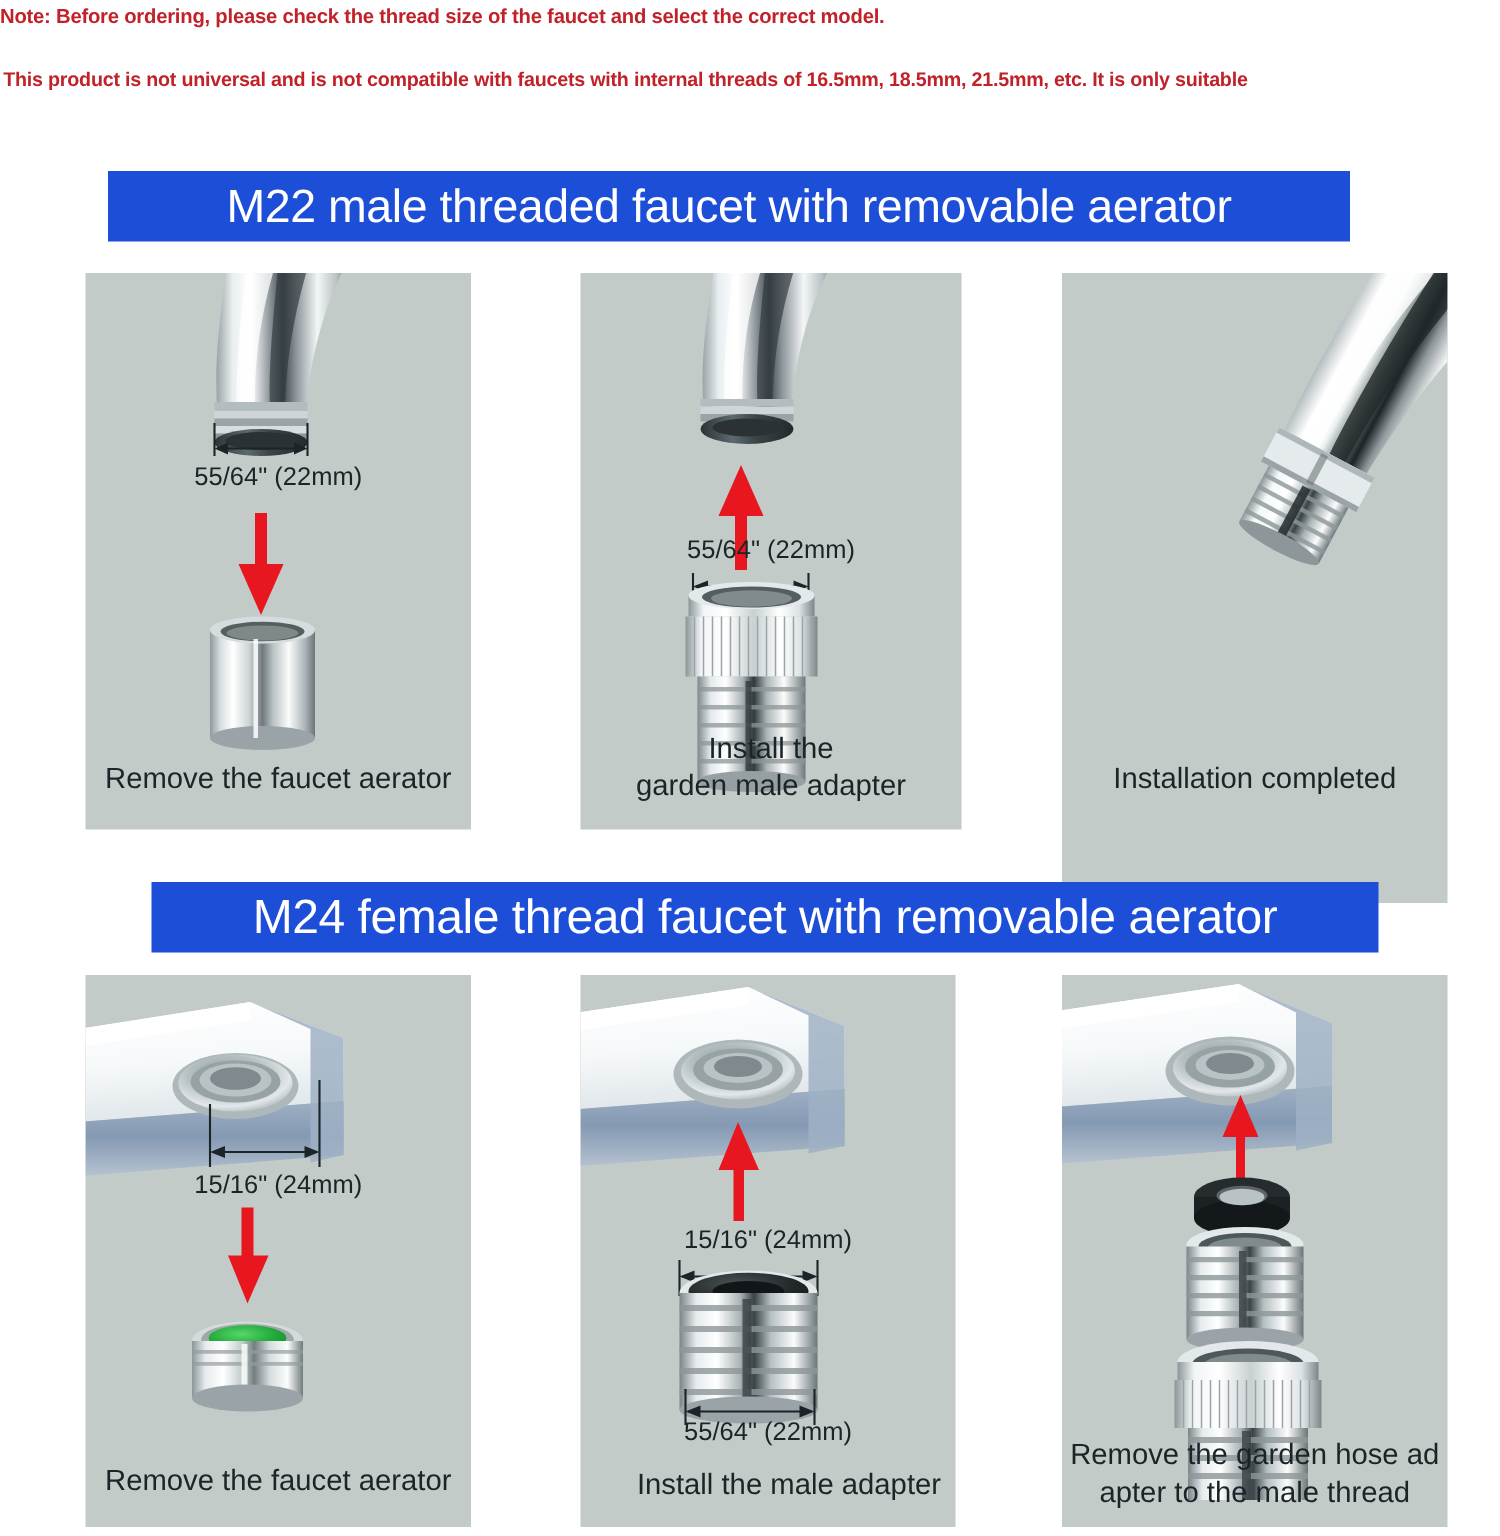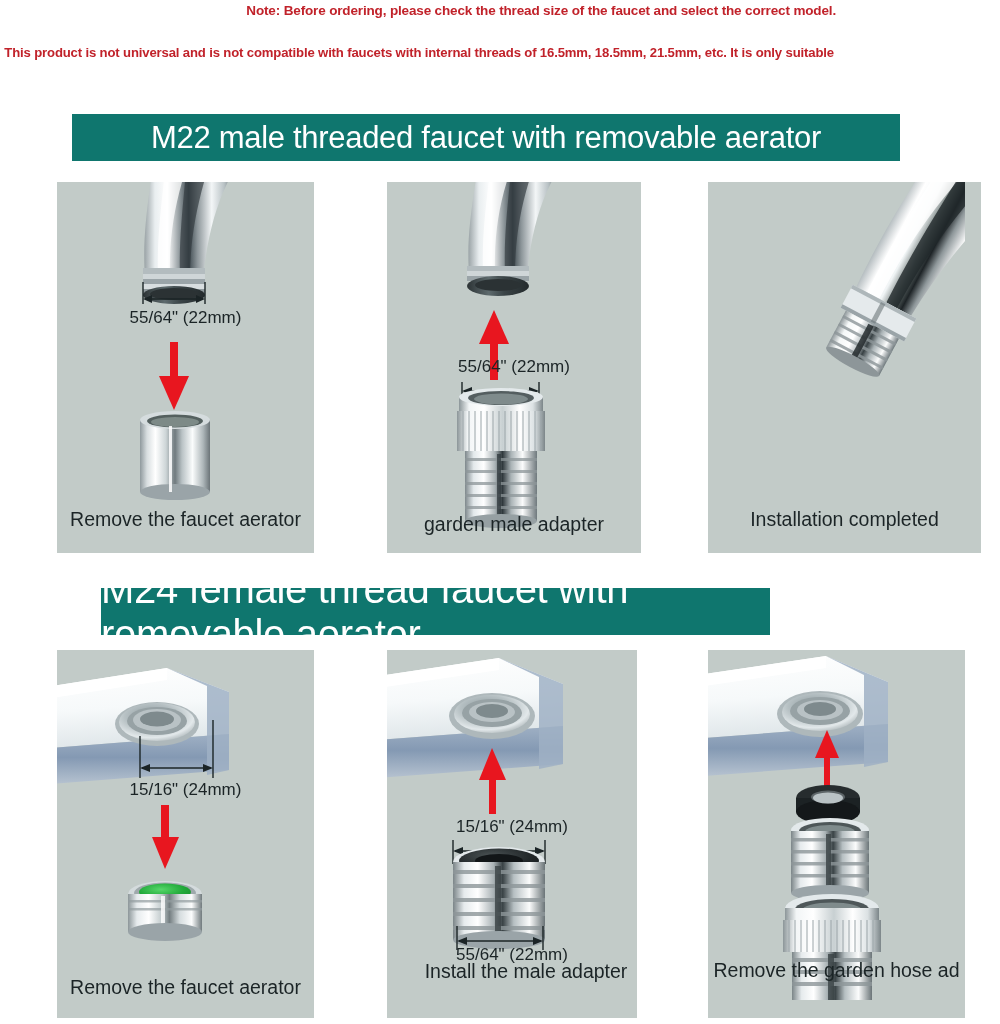--- a/index.html
+++ b/index.html
@@ -7,57 +7,58 @@
     width:1000px;height:1024px;
     background:#ffffff;
     font-family:"Liberation Sans", sans-serif;
     overflow:hidden;
     position:relative;
   }
 
   
   .note-block{
     position:absolute;left:0;top:0;width:836px;height:112px;
-    text-align:right;
+    text-align:left;
+    padding-left:32px;
   }
   .note-line{
     color:#c1222a;
     font-weight:bold;
     font-size:13.5px;
     letter-spacing:-0.15px;
     white-space:nowrap;
     font-family:"Liberation Sans", sans-serif;
   }
   .note-line.l1{position:absolute;left:0;right:0;top:3px;}
   .note-line.l2{position:absolute;left:0;right:0;top:45px;font-size:13.2px;transform:scaleX(0.995);}
   .note-line.l3{position:absolute;left:0;right:0;top:88px;}
 
   
   .banner{
     position:absolute;
-    background:#0f766e;
+    background:#1d4ed8;
     color:#ffffff;
     display:flex;align-items:center;justify-content:center;
     font-weight:400;
     letter-spacing:-0.3px;
     box-sizing:border-box;
   }
   #banner-1{left:72px;top:114px;width:828px;height:47px;font-size:31px;}
-  #banner-2{left:101px;top:588px;width:669px;height:47px;font-size:40px;}
+  #banner-2{left:101px;top:588px;width:818px;height:47px;font-size:32px;}
 
   
   .panel{
     position:absolute;
     background:#c2cbc8;
     overflow:hidden;
   }
   
   #panel-r1c1{left:57px;  top:182px; width:257px; height:371px;}
   #panel-r1c2{left:387px; top:182px; width:254px; height:371px;}
-  #panel-r1c3{left:708px; top:182px; width:257px; height:371px;padding-left:16px;}
+  #panel-r1c3{left:708px; top:182px; width:257px; height:420px;}
   
   #panel-r2c1{left:57px;  top:650px; width:257px; height:368px;}
   #panel-r2c2{left:387px; top:650px; width:250px; height:368px;}
   #panel-r2c3{left:708px; top:650px; width:257px; height:368px;}
 
   .caption{
     position:absolute;
     left:0;right:0;
     text-align:center;
     color:#1b2426;
@@ -269,20 +270,21 @@
         <rect x="78" y="300" width="72" height="3"></rect>
         <rect x="78" y="312" width="72" height="3"></rect>
         <rect x="78" y="324" width="72" height="3"></rect>
       </g>
       <rect x="110" y="272" width="4" height="66" fill="#2f383c" opacity="0.75"></rect>
       <ellipse cx="114" cy="339" rx="36" ry="7" fill="#96a0a3"></ellipse>
     </g>
   </svg>
 
   <div class="dim-label" style="left:0;right:0;top:175px;text-align:center;">55/64"  (22mm)</div>
+  <div class="caption" style="top:305px;">Install the</div>
   <div class="caption" style="top:330px;">garden male adapter</div>
 </div>
 
 <div class="panel" id="panel-r1c3">
   <svg class="abs" style="left:0;top:0" width="257" height="371" viewBox="0 0 257 371">
     <defs>
       <linearGradient id="chrome3" x1="0" y1="0" x2="1" y2="0">
         <stop offset="0%" stop-color="#b4bcbf"></stop>
         <stop offset="14%" stop-color="#ffffff"></stop>
         <stop offset="30%" stop-color="#f0f4f5"></stop>
@@ -490,21 +492,21 @@
       <line x1="70" y1="276" x2="70" y2="300"></line>
       <line x1="156" y1="276" x2="156" y2="300"></line>
       <line x1="72" y1="291" x2="154" y2="291"></line>
     </g>
     <polygon points="70,291 80,287 80,295" fill="#1b2426"></polygon>
     <polygon points="156,291 146,287 146,295" fill="#1b2426"></polygon>
   </svg>
 
   <div class="dim-label" style="left:0;right:0;top:167px;text-align:center;">15/16"  (24mm)</div>
   <div class="dim-label" style="left:0;right:0;top:295px;text-align:center;">55/64"  (22mm)</div>
-  <div class="caption" style="top:309px;padding-left:28px;">Install the male adapter</div>
+  <div class="caption" style="top:328px;padding-left:28px;">Install the male adapter</div>
 </div>
 
 <div class="panel" id="panel-r2c3">
   <svg class="abs" style="left:0;top:0" width="257" height="368" viewBox="0 0 257 368">
     <defs>
       <linearGradient id="sqTop3" x1="0" y1="0" x2="0.2" y2="1">
         <stop offset="0%" stop-color="#ffffff"></stop>
         <stop offset="55%" stop-color="#f6f9fa"></stop>
         <stop offset="100%" stop-color="#dfe6e9"></stop>
       </linearGradient>
@@ -610,13 +612,14 @@
       <g fill="#8d9699" opacity="0.8">
         <rect x="84" y="308" width="80" height="4"></rect>
         <rect x="84" y="320" width="80" height="4"></rect>
         <rect x="84" y="332" width="80" height="4"></rect>
       </g>
       <rect x="120" y="304" width="6" height="46" fill="#394245" opacity="0.8"></rect>
     </g>
   </svg>
 
   <div class="caption" style="top:308px;">Remove the garden hose ad</div>
+  <div class="caption" style="top:333px;">apter to the male thread</div>
 </div>
 
 </body></html>

